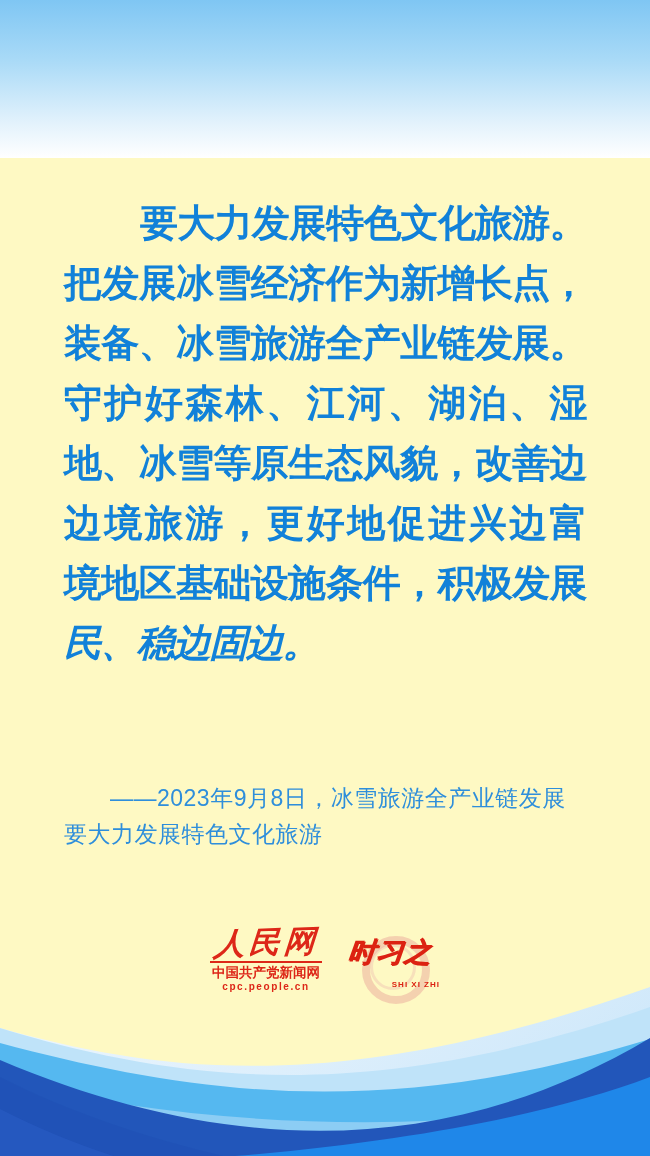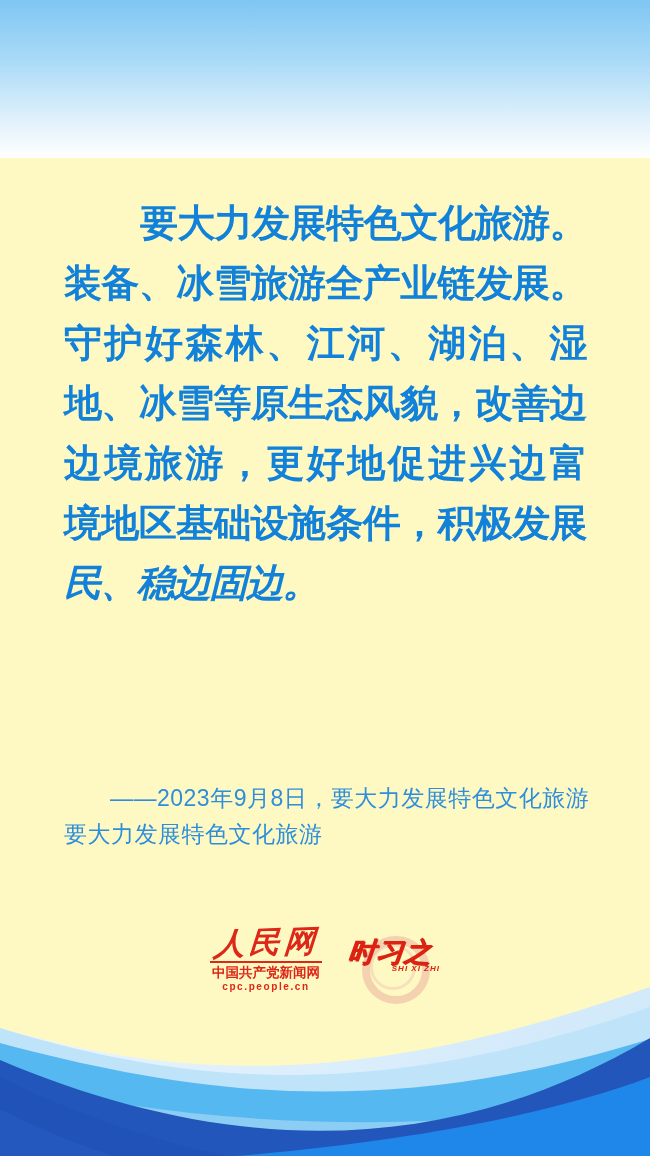--- a/index.html
+++ b/index.html
@@ -78,45 +78,46 @@
     border-radius:50%;
   }
   .shixizhi .title{
     position:absolute;left:0;top:10px;width:92px;
     color:#dc2212;font-size:27px;font-weight:900;font-style:italic;
     letter-spacing:1px;white-space:nowrap;
     transform:skewX(-6deg);
     text-shadow:1px 1px 0 #dc2212;
   }
   .shixizhi .subtitle{
-    position:absolute;right:0px;top:40px;
-    color:#dc2212;font-size:8px;font-weight:700;letter-spacing:1px;white-space:nowrap;font-style:italic;
+    position:absolute;right:0px;top:56px;
+    color:#dc2212;font-size:8px;font-weight:700;letter-spacing:1px;white-space:nowrap;
   }
   
   .bottom-waves{position:absolute;left:0;bottom:0;width:650px;height:175px;}
 </style>
 </head>
 <body>
 
 <div class="poster">
 
   <div class="header-gradient"></div>
 
   <div class="quote-block">
     <div class="quote-line first">要大力发展特色文化旅游。</div>
+    <div class="quote-line">把发展冰雪经济作为新增长点，</div>
     <div class="quote-line">装备、冰雪旅游全产业链发展。</div>
     <div class="quote-line">守护好森林、江河、湖泊、湿</div>
     <div class="quote-line">地、冰雪等原生态风貌，改善边</div>
     <div class="quote-line">边境旅游，更好地促进兴边富</div>
     <div class="quote-line">境地区基础设施条件，积极发展</div>
     <div class="quote-line last">民、稳边固边。</div>
   </div>
 
   <div class="attribution">
-    <div class="line1">——2023年9月8日，要大力发展特色文化旅游</div>
+    <div class="line1">——2023年9月8日，冰雪旅游全产业链发展</div>
     <div class="line2">要大力发展特色文化旅游</div>
   </div>
 
   <div class="footer-logos">
     <div class="people-net">
       <span class="script">人民网</span>
       <div class="divider"></div>
       <div class="org">中国共产党新闻网</div>
       <div class="domain">cpc.people.cn</div>
     </div>

